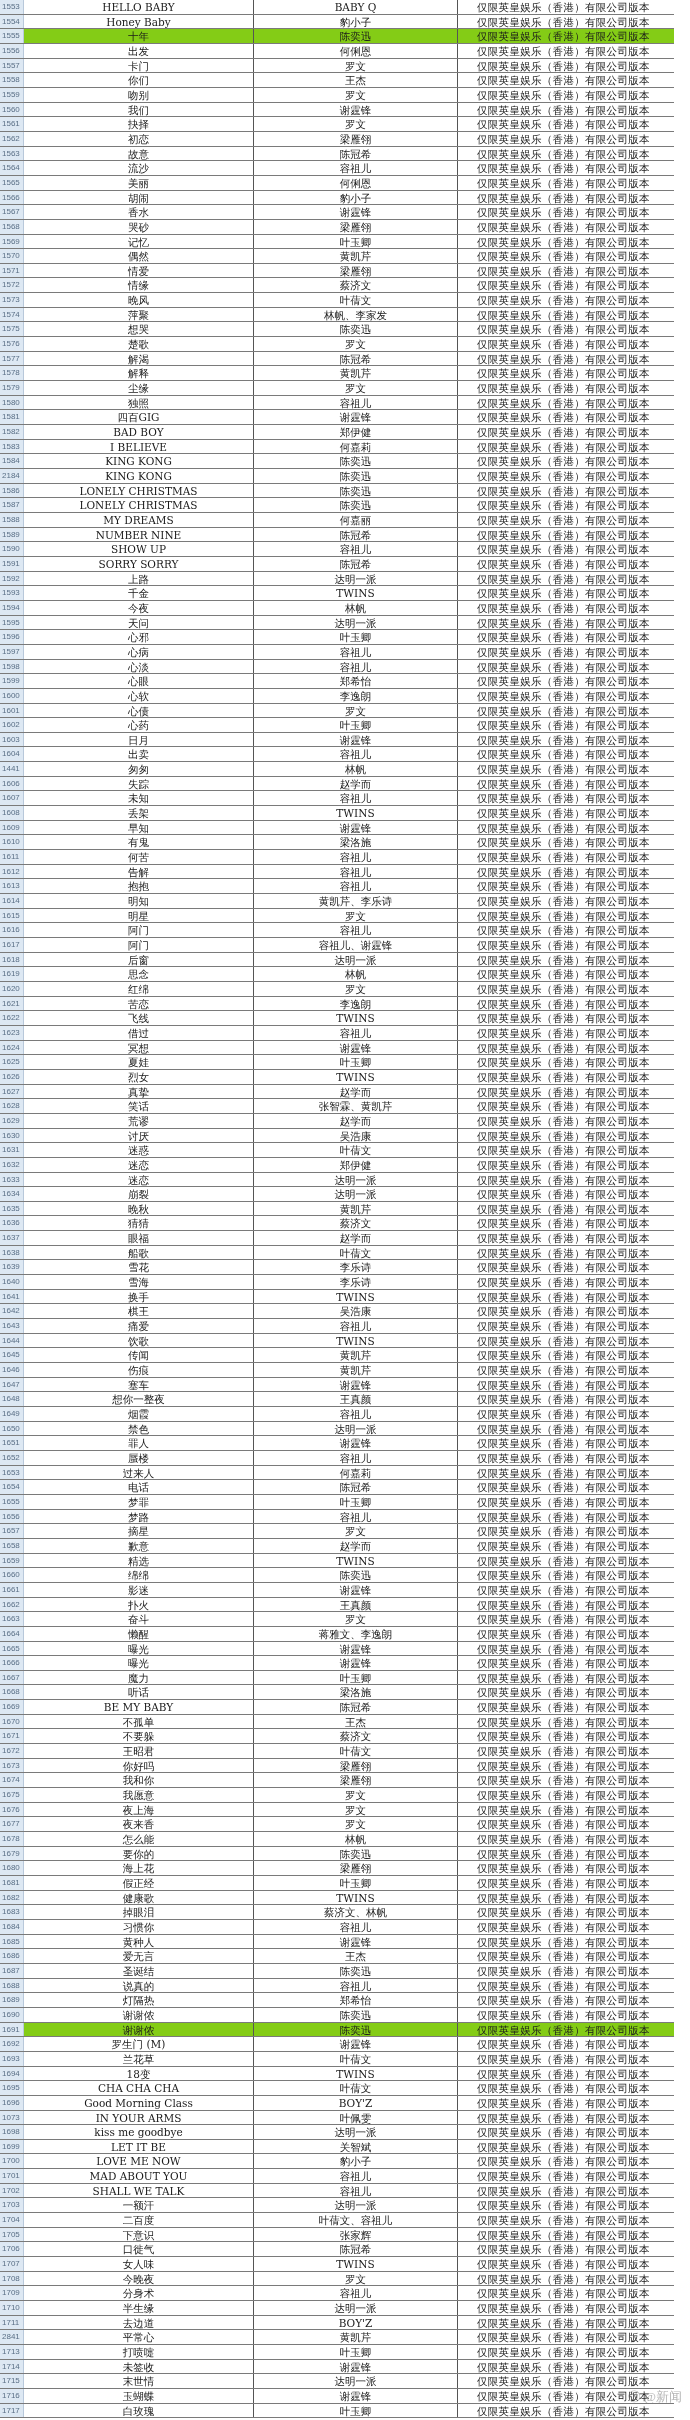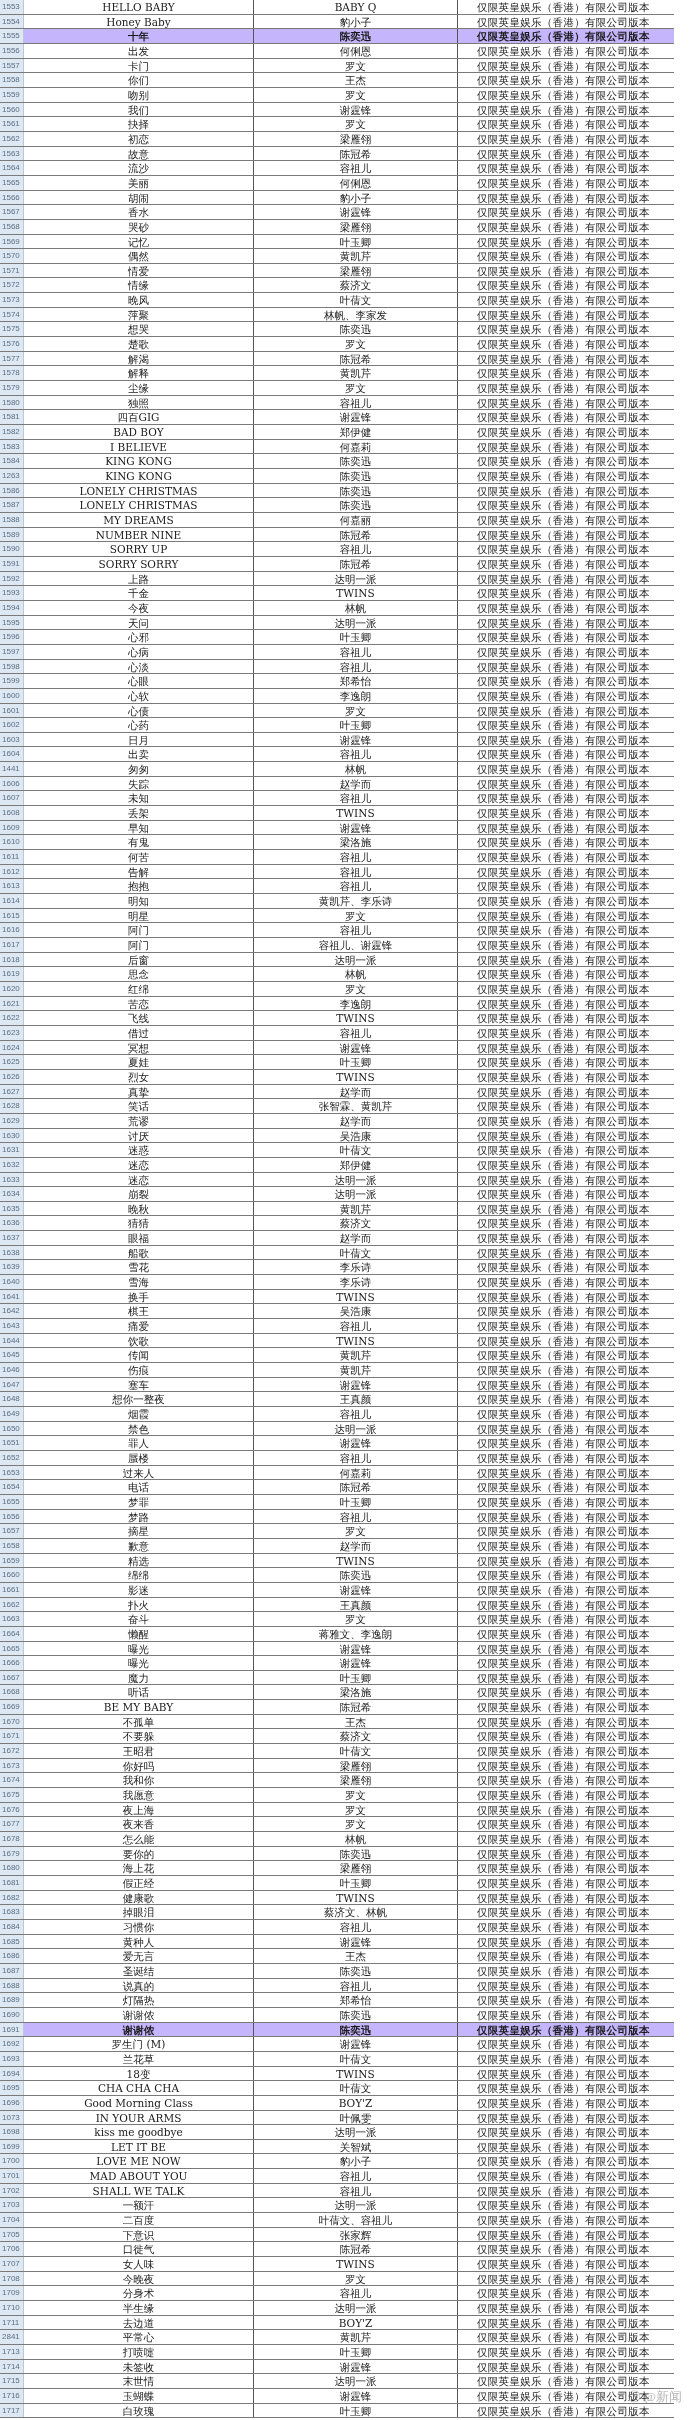--- a/index.html
+++ b/index.html
@@ -1,19 +1,19 @@
 <!DOCTYPE html>
 <html><head>
 <meta charset="utf-8">
 <style>
   html, body { margin: 0; padding: 0; background: #ffffff; }
   body { width: 690px; height: 2420px; overflow: hidden; font-family: "DejaVu Serif", "Liberation Serif", serif; }
   .sheet { position: relative; width: 674px; }
   .row { display: flex; height: 14.667px; line-height: 14.667px; box-sizing: border-box; border-bottom: 1px solid #7a7a7a; }
-  .row.hl .cell { background: #c4b5fd; font-weight: bold; }
+  .row.hl .cell { background: #84cc16; }
   .rh { width: 24px; flex: 0 0 24px; background: #dde8f3; color: #5a6f86; font-size: 8px; text-align: left; padding-left: 2px; box-sizing: border-box; border-right: 1px solid #b8c8da; font-family: "Liberation Sans", sans-serif; }
   .cell { box-sizing: border-box; text-align: center; font-size: 10.5px; color: #1a1a1a; white-space: nowrap; overflow: hidden; }
   .c1 { width: 230px; flex: 0 0 230px; border-right: 1px solid #555; }
   .c2 { width: 204px; flex: 0 0 204px; border-right: 1px solid #555; }
   .c3 { flex: 1 1 auto; text-align: left; padding-left: 19px; letter-spacing: 0.3px; }
   .watermark { position: absolute; right: 8px; bottom: 14px; font-size: 13px; color: rgba(120,120,120,0.55); font-family: Liberation Serif, serif; }
 </style>
 </head>
 <body>
 
@@ -204,21 +204,21 @@
       <div class="cell c2">何嘉莉</div>
       <div class="cell c3">仅限英皇娱乐（香港）有限公司版本</div>
     </div>
     <div class="row">
       <div class="rh">1584</div>
       <div class="cell c1">KING KONG</div>
       <div class="cell c2">陈奕迅</div>
       <div class="cell c3">仅限英皇娱乐（香港）有限公司版本</div>
     </div>
     <div class="row">
-      <div class="rh">1263</div>
+      <div class="rh">2184</div>
       <div class="cell c1">KING KONG</div>
       <div class="cell c2">陈奕迅</div>
       <div class="cell c3">仅限英皇娱乐（香港）有限公司版本</div>
     </div>
     <div class="row">
       <div class="rh">1586</div>
       <div class="cell c1">LONELY CHRISTMAS</div>
       <div class="cell c2">陈奕迅</div>
       <div class="cell c3">仅限英皇娱乐（香港）有限公司版本</div>
     </div>
@@ -235,21 +235,21 @@
       <div class="cell c3">仅限英皇娱乐（香港）有限公司版本</div>
     </div>
     <div class="row">
       <div class="rh">1589</div>
       <div class="cell c1">NUMBER NINE</div>
       <div class="cell c2">陈冠希</div>
       <div class="cell c3">仅限英皇娱乐（香港）有限公司版本</div>
     </div>
     <div class="row">
       <div class="rh">1590</div>
-      <div class="cell c1">SORRY UP</div>
+      <div class="cell c1">SHOW UP</div>
       <div class="cell c2">容祖儿</div>
       <div class="cell c3">仅限英皇娱乐（香港）有限公司版本</div>
     </div>
     <div class="row">
       <div class="rh">1591</div>
       <div class="cell c1">SORRY SORRY</div>
       <div class="cell c2">陈冠希</div>
       <div class="cell c3">仅限英皇娱乐（香港）有限公司版本</div>
     </div>
     <div class="row">

